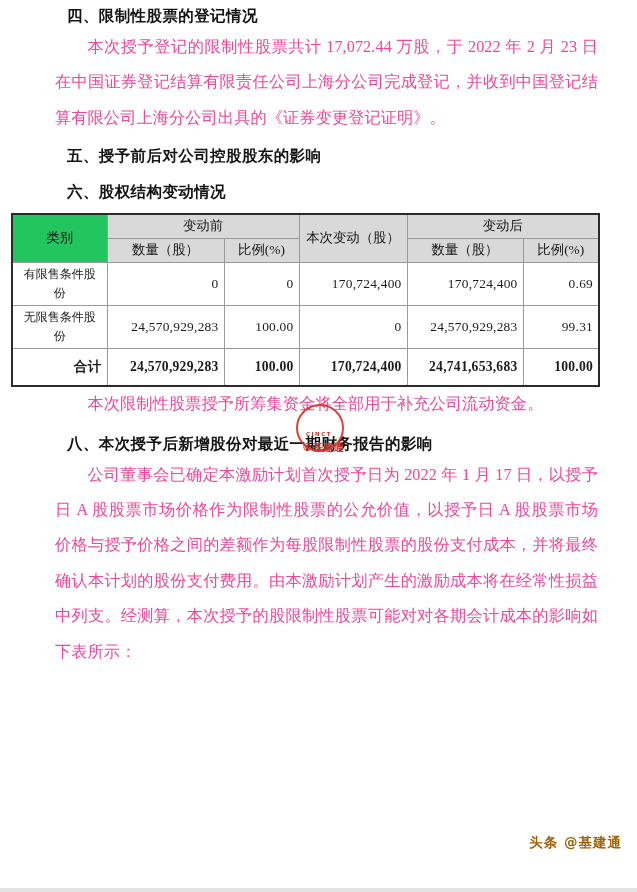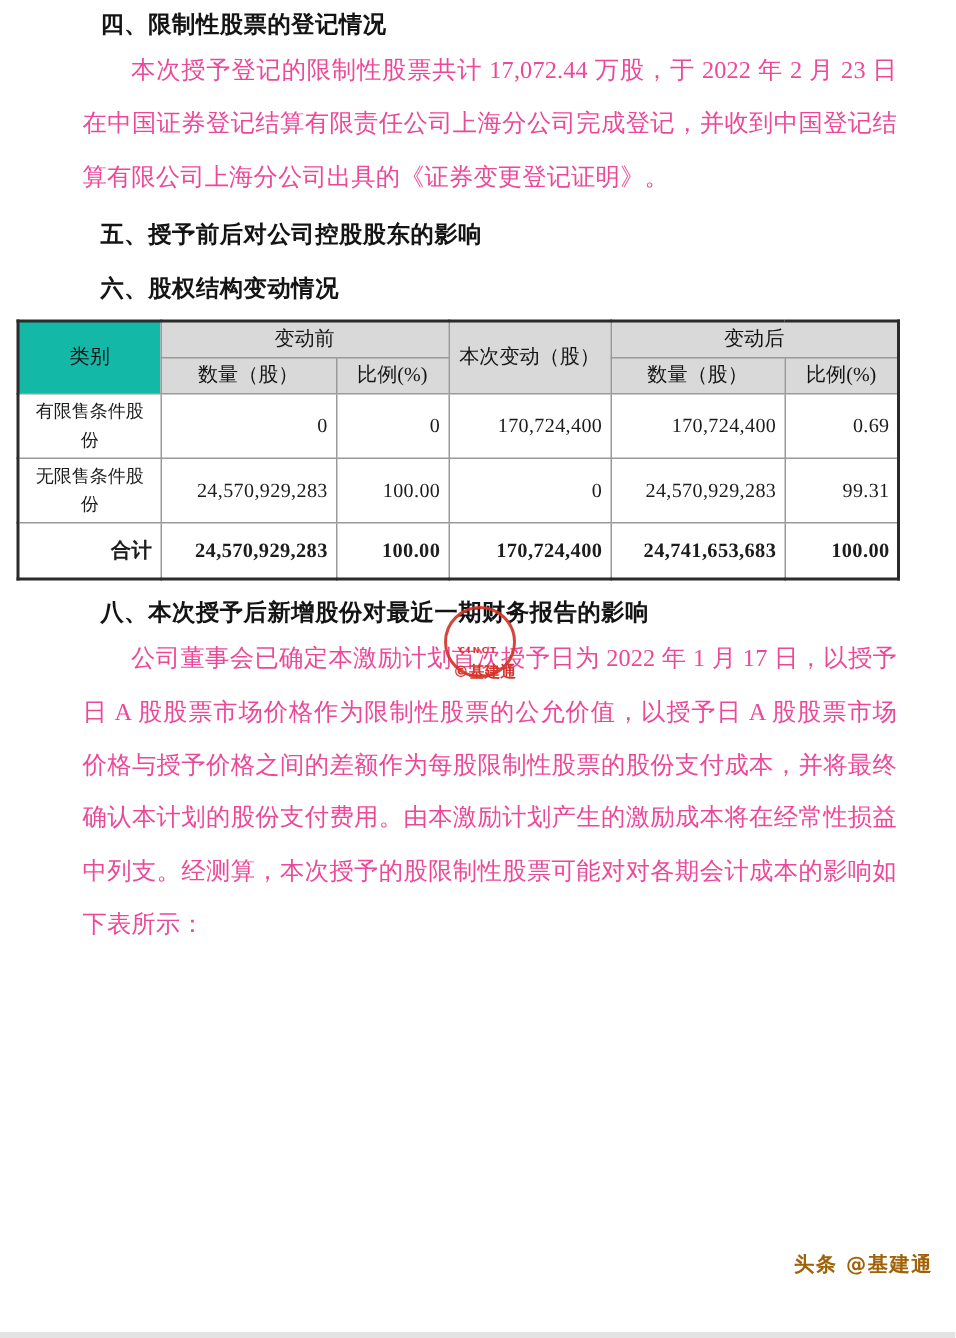--- a/index.html
+++ b/index.html
@@ -79,21 +79,21 @@
     box-sizing: border-box;
   }
   table.struct thead th {
     background: #d9d9d9;
     text-align: center;
     font-size: 13.4px;
     height: 24px;
     color: #141414;
   }
   table.struct thead th.hdr-cat {
-    background: #14b8a6;
+    background: #22c55e;
   }
   table.struct tbody td {
     background: #ffffff;
     height: 38px;
   }
   td.cat {
     text-align: center;
     line-height: 19px;
     font-size: 12px;
   }
@@ -241,20 +241,21 @@
           <td>24,570,929,283</td>
           <td>100.00</td>
           <td>170,724,400</td>
           <td>24,741,653,683</td>
           <td>100.00</td>
         </tr>
       </tbody>
     </table>
   </div>
 
+  <p class="para indent">本次限制性股票授予所筹集资金将全部用于补充公司流动资金。</p>
 
   <h2 class="heading h-eight">八、本次授予后新增股份对最近一期财务报告的影响</h2>
   <p class="para indent">公司董事会已确定本激励计划首次授予日为 2022 年 1 月 17 日，以授予日 A 股股票市场价格作为限制性股票的公允价值，以授予日 A 股股票市场价格与授予价格之间的差额作为每股限制性股票的股份支付成本，并将最终确认本计划的股份支付费用。由本激励计划产生的激励成本将在经常性损益中列支。经测算，本次授予的股限制性股票可能对对各期会计成本的影响如下表所示：</p>
 
 </div>
 
 <div class="stamp">
   <div class="ring"></div>
   <div class="cinct">CINCT</div>
   <div class="jjt">©基建通</div>

